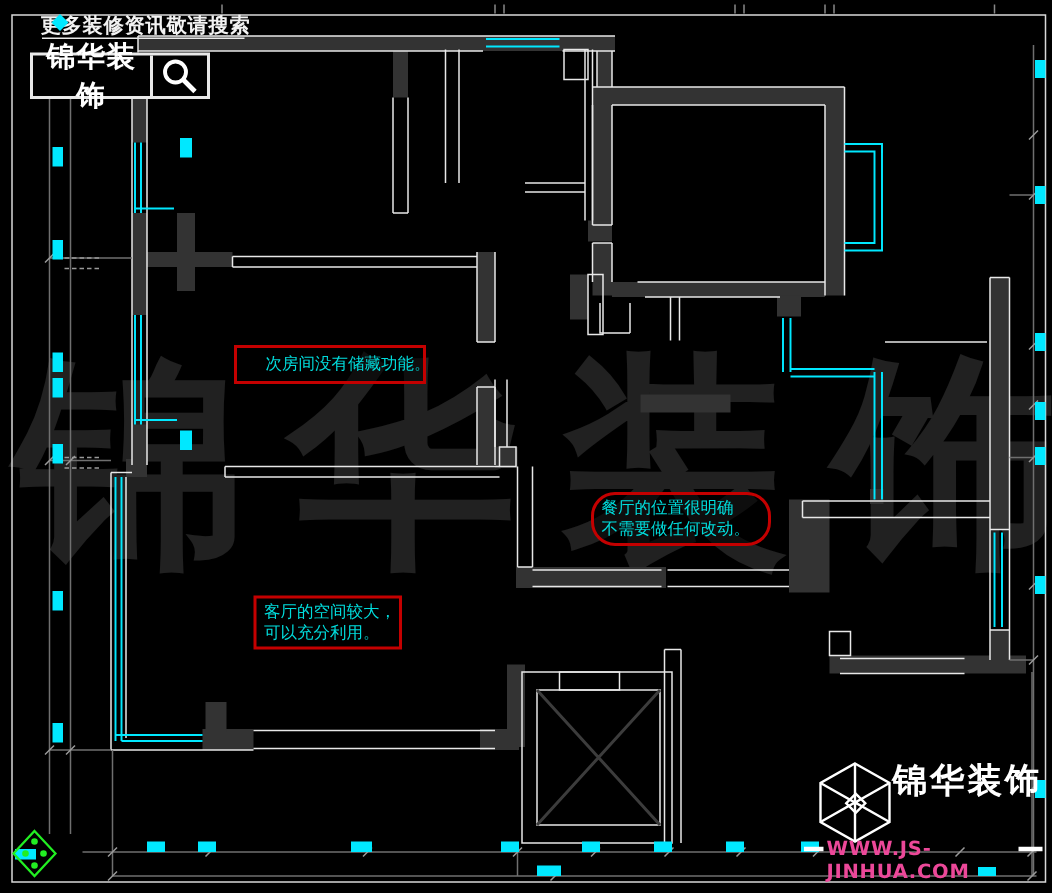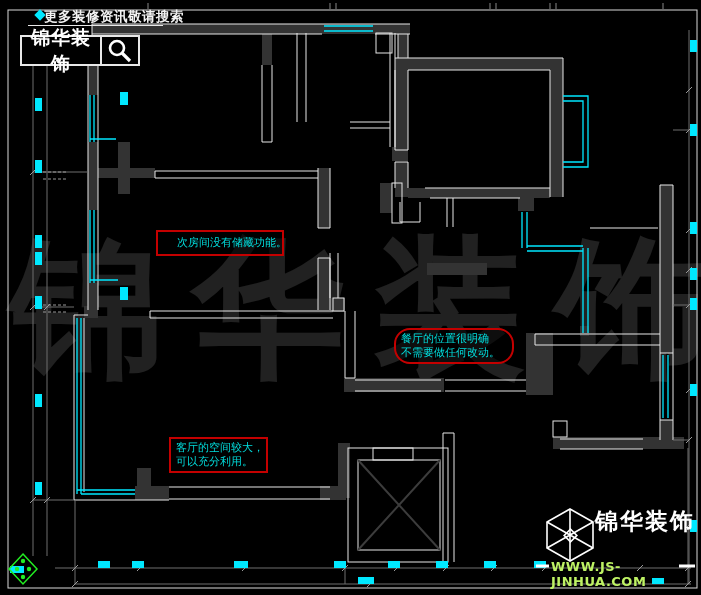--- a/index.html
+++ b/index.html
@@ -5,39 +5,39 @@
   html,body{margin:0;padding:0;background:#000;}
   #screen{position:relative;width:701px;height:595px;background:#000;overflow:hidden;
           font-family:"DejaVu Sans",sans-serif;}
   
   #watermark{position:absolute;left:10px;top:208px;font-size:152px;font-weight:bold;
              font-family:"DejaVu Serif",serif;letter-spacing:30px;white-space:nowrap;
              color:rgba(255,255,255,0.13);z-index:1;pointer-events:none;}
   #plan-svg{position:absolute;left:0;top:0;z-index:2;}
   .overlay{position:absolute;z-index:3;}
   
-  #slogan{left:44px;top:8px;color:#f2f2f2;font-size:13.5px;font-weight:bold;letter-spacing:0.5px;}
+  #slogan{left:27px;top:8px;color:#f2f2f2;font-size:13.5px;font-weight:bold;letter-spacing:0.5px;}
   #slogan-underline{left:28px;top:25px;width:135px;height:1px;background:#e8e8e8;}
   #slogan-diamond{left:36px;top:11px;width:8px;height:8px;background:#00e8ff;transform:rotate(45deg);}
   #logo-box{left:20px;top:35px;width:116px;height:27px;border:2px solid #e8e8e8;background:#000;
             display:flex;align-items:center;}
   #logo-text{width:78px;text-align:center;color:#fff;font-size:19px;font-weight:bold;
              font-family:"DejaVu Serif",serif;letter-spacing:1px;}
   #logo-divider{width:2px;height:27px;background:#e8e8e8;}
   #logo-search{flex:1;display:flex;align-items:center;justify-content:center;height:100%;}
   
   .note{border:2px solid #c40000;color:#00dcdc;font-size:11px;line-height:14px;
         padding:2px 5px;background:rgba(0,0,0,0.55);white-space:nowrap;}
   #note-bedroom{left:156px;top:230px;width:100px;height:18px;line-height:18px;padding-left:19px;}
   #note-dining{left:394px;top:328px;width:106px;border-radius:16px;}
-  #note-living{left:169px;top:397px;width:85px;margin-top:40px;}
+  #note-living{left:169px;top:397px;width:85px;}
   
   #brand{left:595px;top:508px;color:#fff;font-family:"DejaVu Serif",serif;font-weight:bold;
          font-size:23px;line-height:26px;letter-spacing:2px;white-space:nowrap;}
-  #website{left:551px;top:559px;color:#bef264;font-size:13px;font-weight:bold;letter-spacing:0.5px;}
+  #website{left:551px;top:559px;color:#ec4899;font-size:13px;font-weight:bold;letter-spacing:0.5px;}
 </style>
 </head>
 <body>
 
 <div id="screen">
 
   <div id="watermark">锦华装饰</div>
 
   <svg id="plan-svg" width="701" height="595" viewBox="0 0 701 595">
 

